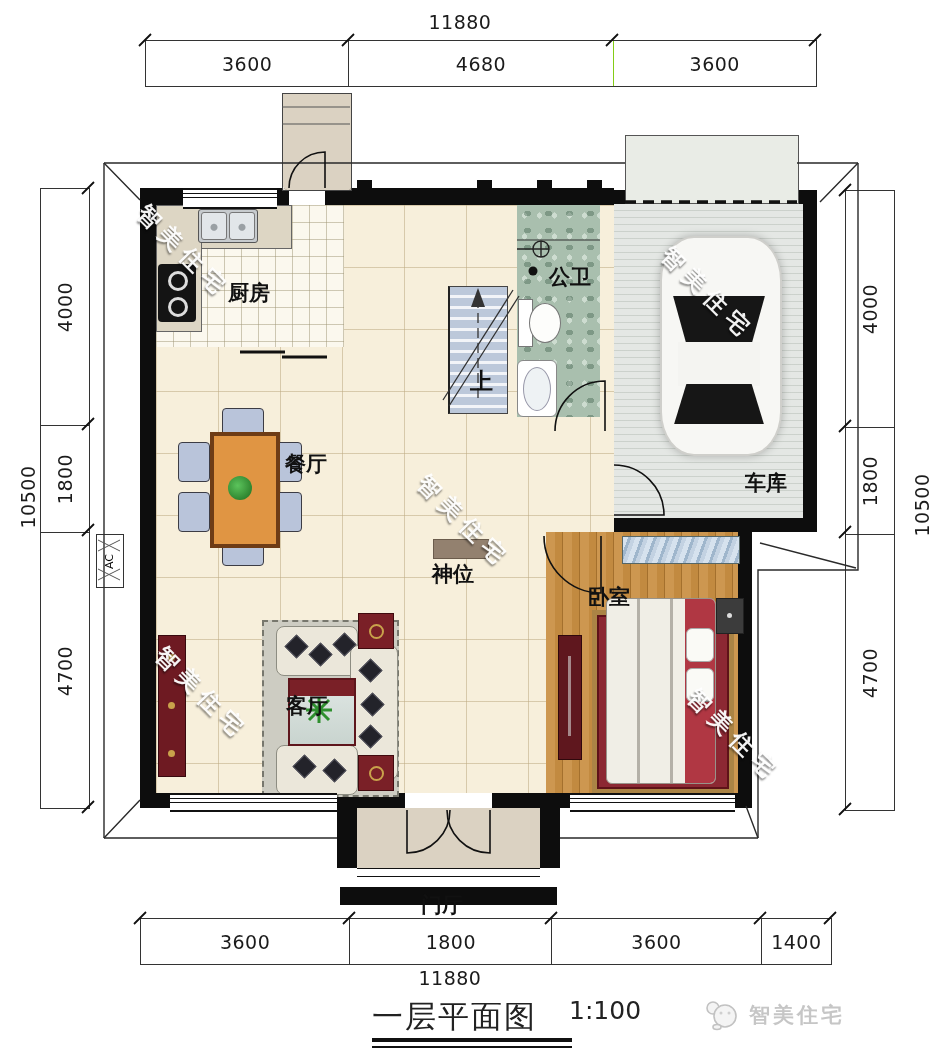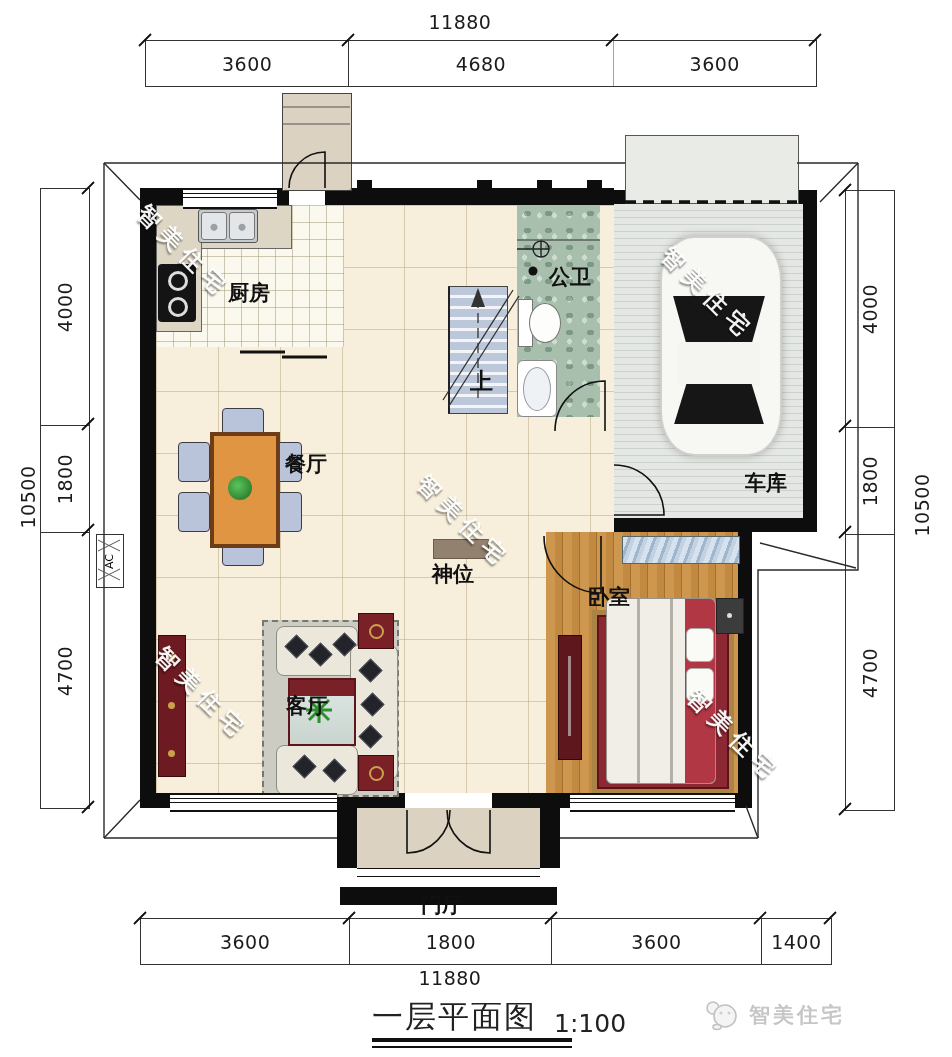--- a/index.html
+++ b/index.html
@@ -280,21 +280,21 @@
       <path d="M839,196 L851,184 M839,432 L851,420 M839,538 L851,526 M839,815 L851,803"></path>
     </g>
   </svg>
 
   <div class="wm" style="left:152px;top:198px">智美住宅</div>
   <div class="wm" style="left:676px;top:240px">智美住宅</div>
   <div class="wm" style="left:432px;top:468px">智美住宅</div>
   <div class="wm" style="left:170px;top:640px">智美住宅</div>
   <div class="wm" style="left:702px;top:682px">智美住宅</div>
 
-  <div class="abs" style="left:372px;top:996px;display:flex;align-items:flex-end;gap:17px;z-index:30">
+  <div class="abs" style="left:372px;top:996px;display:flex;gap:32px;z-index:30">
     <span style="font-family:'Liberation Serif',serif;font-size:31px;color:#222;letter-spacing:2px">一层平面图</span>
     <span style="font-family:'DejaVu Sans',sans-serif;font-size:25px;color:#222">1:100</span>
   </div>
   <div class="abs" style="left:372px;top:1038px;width:200px;height:4px;background:#111;z-index:30"></div>
   <div class="abs" style="left:372px;top:1046px;width:200px;height:2px;background:#111;z-index:30"></div>
 
   <div class="abs" style="left:703px;top:998px;display:flex;align-items:center;gap:8px;z-index:30">
     <svg width="38" height="34" viewBox="0 0 38 34">
       <g fill="#f4f4f4" stroke="#c2c2c2" stroke-width="1.6">
         <circle cx="10" cy="10" r="6"></circle>

